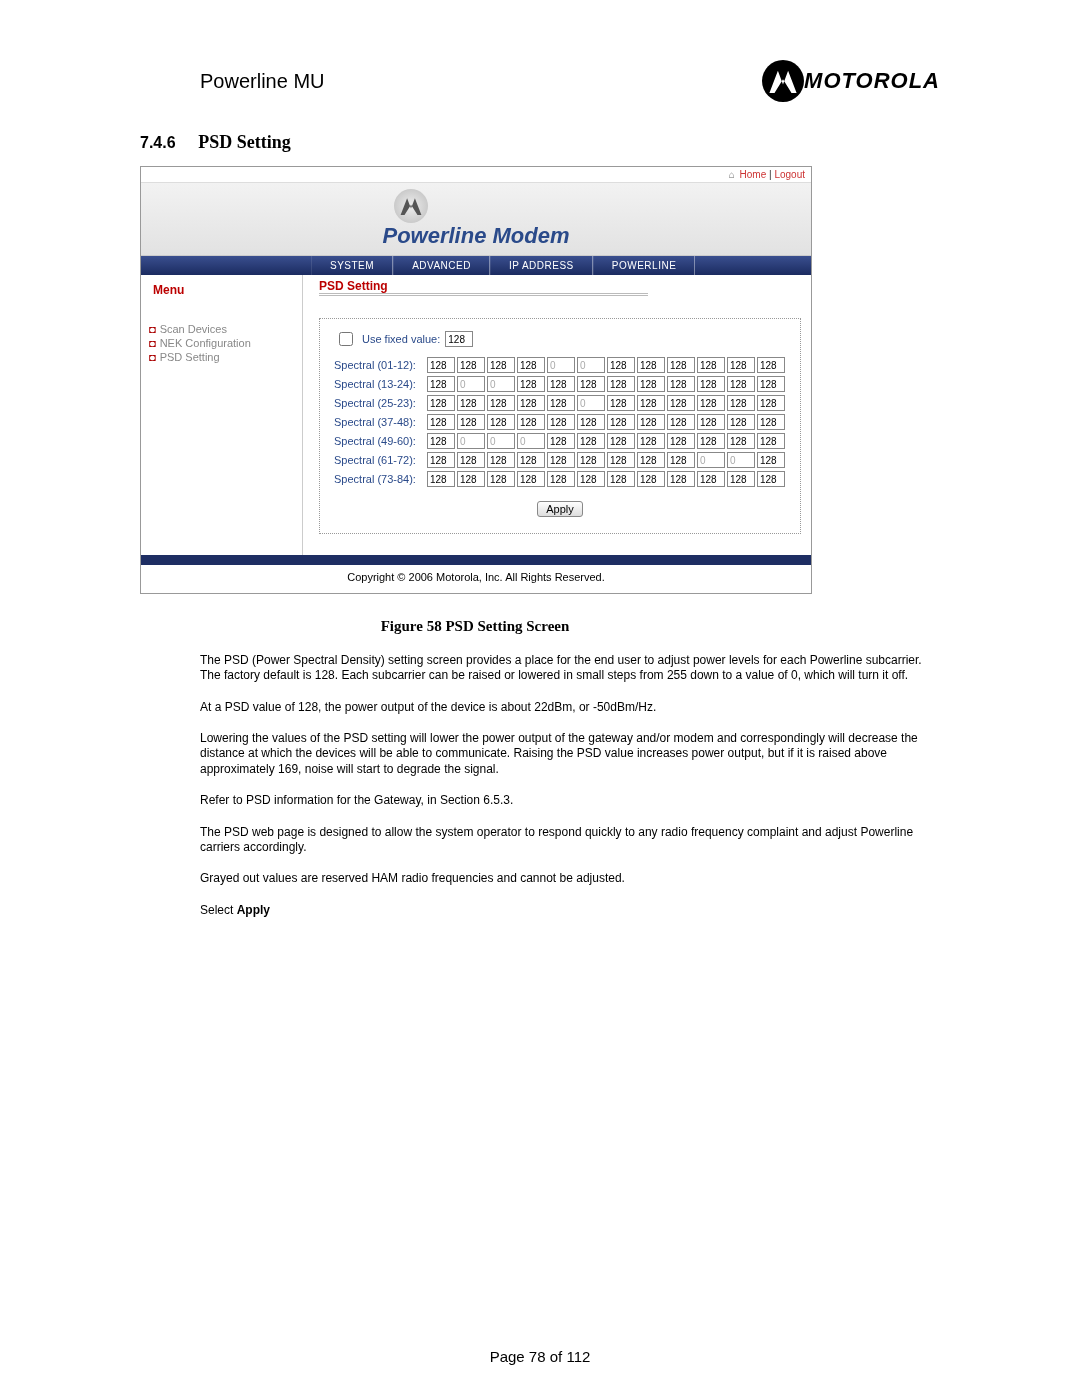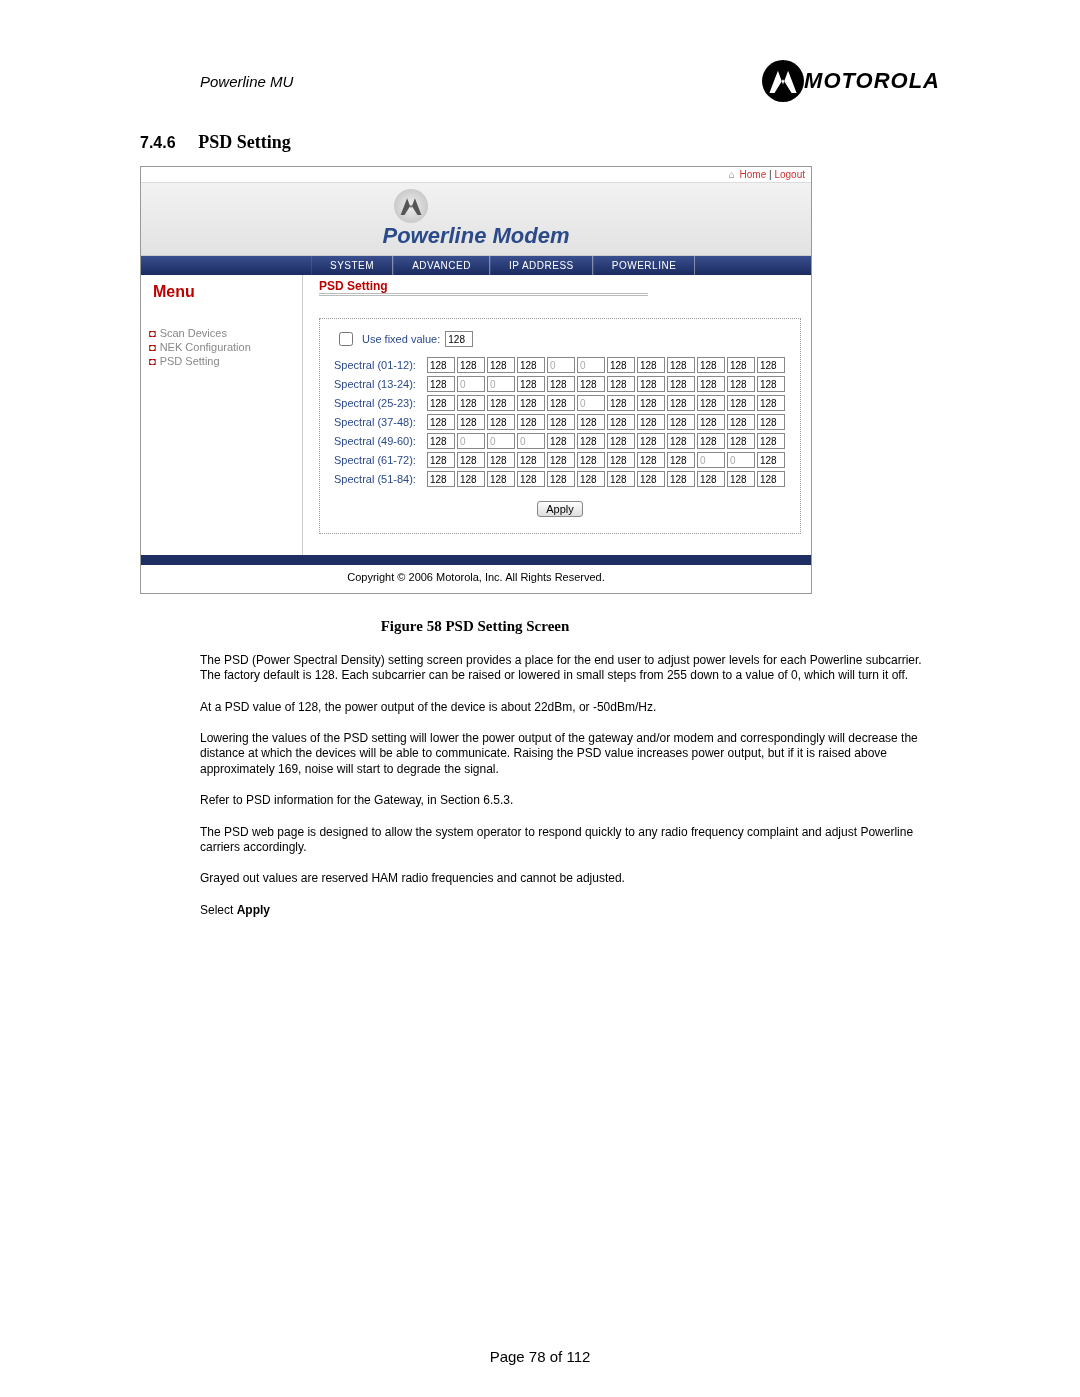--- a/index.html
+++ b/index.html
@@ -16,22 +16,21 @@
     box-sizing: border-box;
     padding: 60px 140px 40px 200px;
   }
   .doc-header {
     display: flex;
     justify-content: space-between;
     align-items: center;
     margin-bottom: 24px;
   }
   .doc-title {
-    font-size: 15px;
-    font-style: italic;
+    font-size: 20px;
   }
   .moto-logo {
     display: flex;
     align-items: center;
   }
   .moto-badge {
     width: 42px;
     height: 42px;
     border-radius: 50%;
     background: #000;
@@ -110,21 +109,21 @@
     width: 170px;
     border-right: 1px solid #ccc;
     padding: 4px 8px 8px 8px;
     box-sizing: border-box;
     font-size: 11px;
   }
   .sidebar .menu-head {
     color: #b00;
     font-weight: bold;
     margin: 4px 0 26px 4px;
-    font-size: 16px;
+    font-size: 12px;
   }
   .sidebar ul { list-style:none; padding:0; margin:0; }
   .sidebar li { color:#888; margin: 2px 0; }
   .sidebar li .bullet { color:#a00; font-weight:bold; margin-right:4px; }
 
   .main {
     flex:1;
     padding: 4px 10px 20px 16px;
   }
   .panel-title {
@@ -347,21 +346,21 @@
                 <input type="text" value="128" style="">
                 <input type="text" value="128" style="">
                 <input type="text" value="128" style="">
                 <input type="text" value="128" style="">
                 <input type="text" value="128" style="">
                 <input type="text" disabled="" value="0" style="">
                 <input type="text" disabled="" value="0" style="">
                 <input type="text" value="128" style="">
               </div>
               <div class="spectral-row">
-                <span class="label">Spectral (51-84):</span>
+                <span class="label">Spectral (73-84):</span>
                 <input type="text" value="128" style="">
                 <input type="text" value="128" style="">
                 <input type="text" value="128" style="">
                 <input type="text" value="128" style="">
                 <input type="text" value="128" style="">
                 <input type="text" value="128" style="">
                 <input type="text" value="128" style="">
                 <input type="text" value="128" style="">
                 <input type="text" value="128" style="">
                 <input type="text" value="128" style="">

